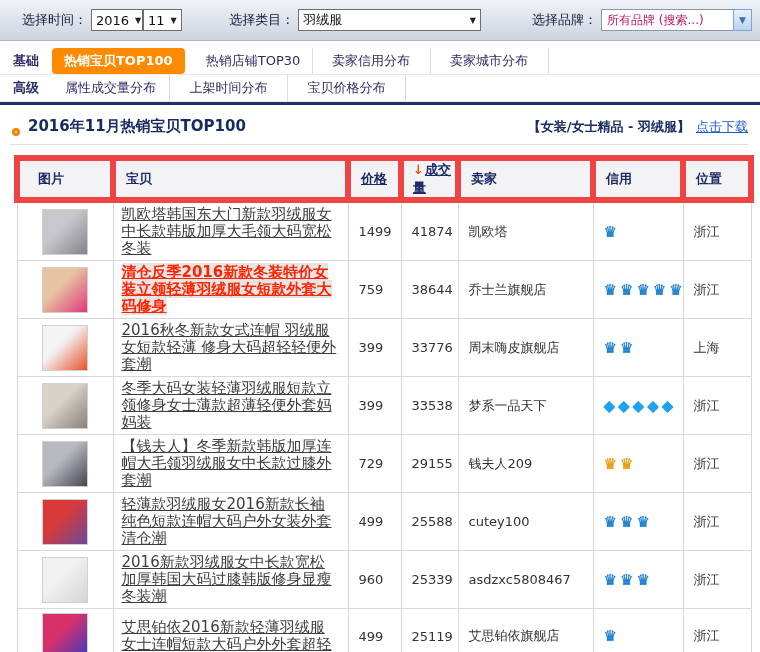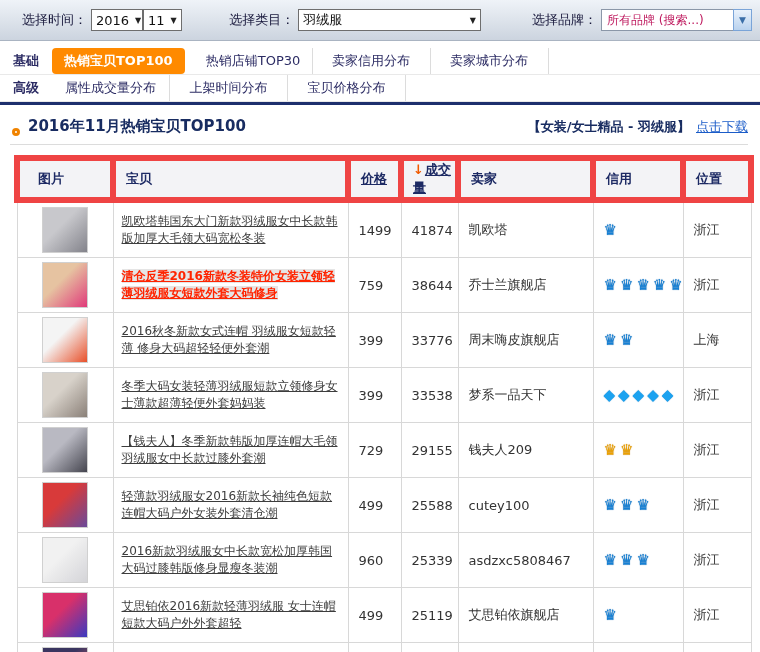--- a/index.html
+++ b/index.html
@@ -52,21 +52,21 @@
   th { background:#f3f3f6; color:#1d2a64; font-size:13px; font-weight:bold;
     height:32px; text-align:left; padding-left:10px; border:6px solid #ef4444; }
   th.th-img { padding-left:18px; }
   th .hlink { text-decoration:underline; cursor:pointer; }
   th .sortarrow { color:#f05a00; font-weight:bold; margin-right:1px; }
   td { border:1px solid #d8d8d8; height:55px; vertical-align:middle; font-size:13px;
     color:#333; padding-left:10px; overflow:hidden; }
   td.c-img { padding:4px 0; text-align:center; }
   .thumb { width:46px; height:46px; margin:0 auto; border:1px solid #d0d0d0; }
   td.c-title { padding:3px 8px 3px 8px; }
-  a.ptitle { font-size:12px; color:#3d3d3d; text-decoration:underline; line-height:17px;
+  a.ptitle { font-size:15px; color:#3d3d3d; text-decoration:underline; line-height:17px;
     cursor:pointer; display:inline; }
   a.ptitle.hl { background:#e5e5e5; color:#ff2400;font-weight:bold; }
   td.c-credit { letter-spacing:3px; font-size:15px; white-space:nowrap; }
   .ic-blue-crown { color:#1581d6; text-shadow:0 0 1px #0b5ea6; }
   .ic-gold-crown { color:#eda200; text-shadow:0 0 1px #b97700; }
   .ic-blue-diamond { color:#1ba2f0; text-shadow:0 0 1px #0d78c0; }
 </style>
 </head>
 <body>
 

